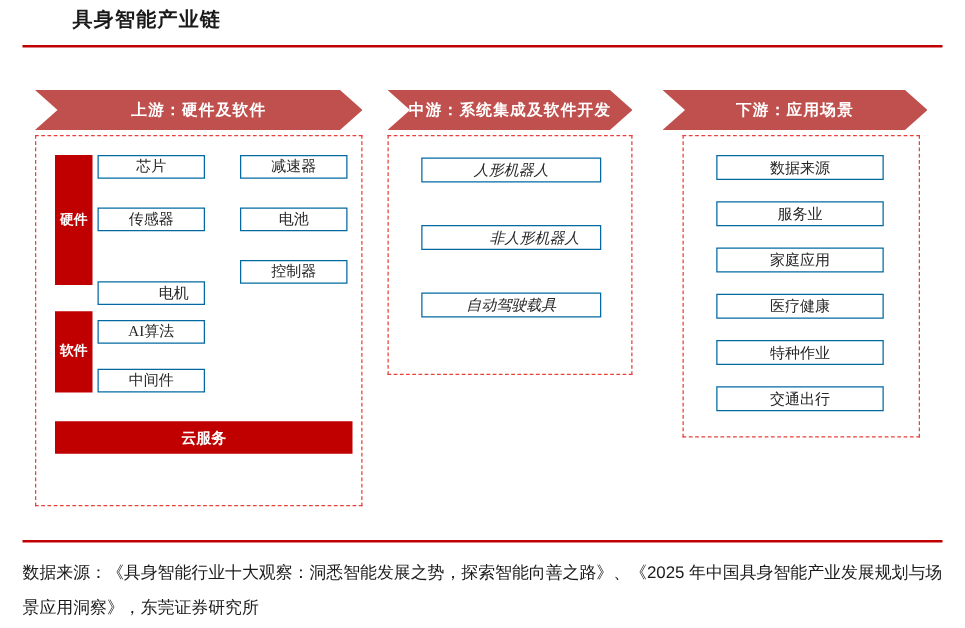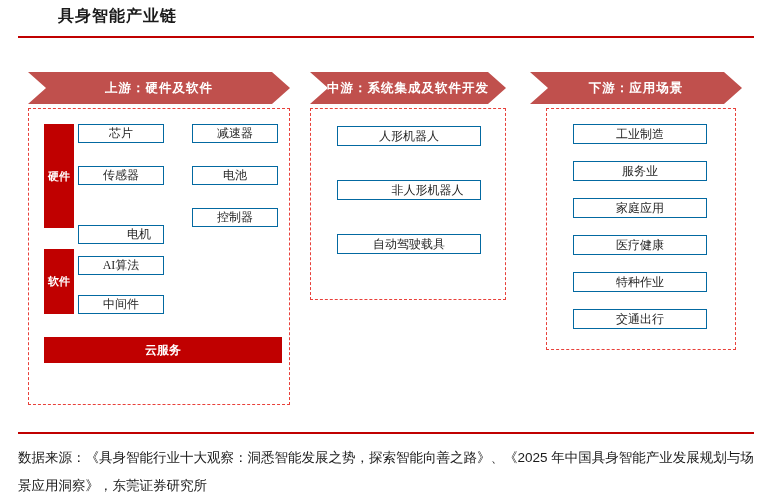--- a/index.html
+++ b/index.html
@@ -187,31 +187,31 @@
     <div class="item-box up-item up-col-a" style="top:147px;">AI算法</div>
 
     <div class="item-box up-item up-col-a" style="top:186px;">中间件</div>
 
     <div class="cloud-bar">云服务</div>
   </div>
 </div>
 
 <div class="col" id="col-mid" style="left:310px; top:72px; width:196px;">
   <div class="chevron" style="width:196px;">中游：系统集成及软件开发</div>
-  <div class="dashed-box" style="margin-top:4px; width:196px;">
+  <div class="dashed-box" style="margin-top:4px; width:196px;font-style:italic;">
     <div class="item-box mid-item" style="top:17px;">人形机器人</div>
     <div class="item-box mid-item" style="top:71px;padding-left:37px;">非人形机器人</div>
     <div class="item-box mid-item" style="top:125px;">自动驾驶载具</div>
   </div>
 </div>
 
 <div class="col" id="col-down" style="left:530px; top:72px; width:212px;">
   <div class="chevron" style="width:212px;">下游：应用场景</div>
   <div class="dashed-box" style="margin-top:4px; margin-left:16px; width:190px;">
-    <div class="item-box down-item" style="top:15px;">工业制造</div>
+    <div class="item-box down-item" style="top:15px;">数据来源</div>
     <div class="item-box down-item" style="top:52px;">服务业</div>
     <div class="item-box down-item" style="top:89px;">家庭应用</div>
     <div class="item-box down-item" style="top:126px;">医疗健康</div>
     <div class="item-box down-item" style="top:200px;">交通出行</div>
     <div class="item-box down-item" style="top:163px;">特种作业</div>
   </div>
 </div>
 
 <div class="footer-rule"></div>
 <div class="footer-source">数据来源：《具身智能行业十大观察：洞悉智能发展之势，探索智能向善之路》、《2025 年中国具身智能产业发展规划与场景应用洞察》，东莞证券研究所</div>

